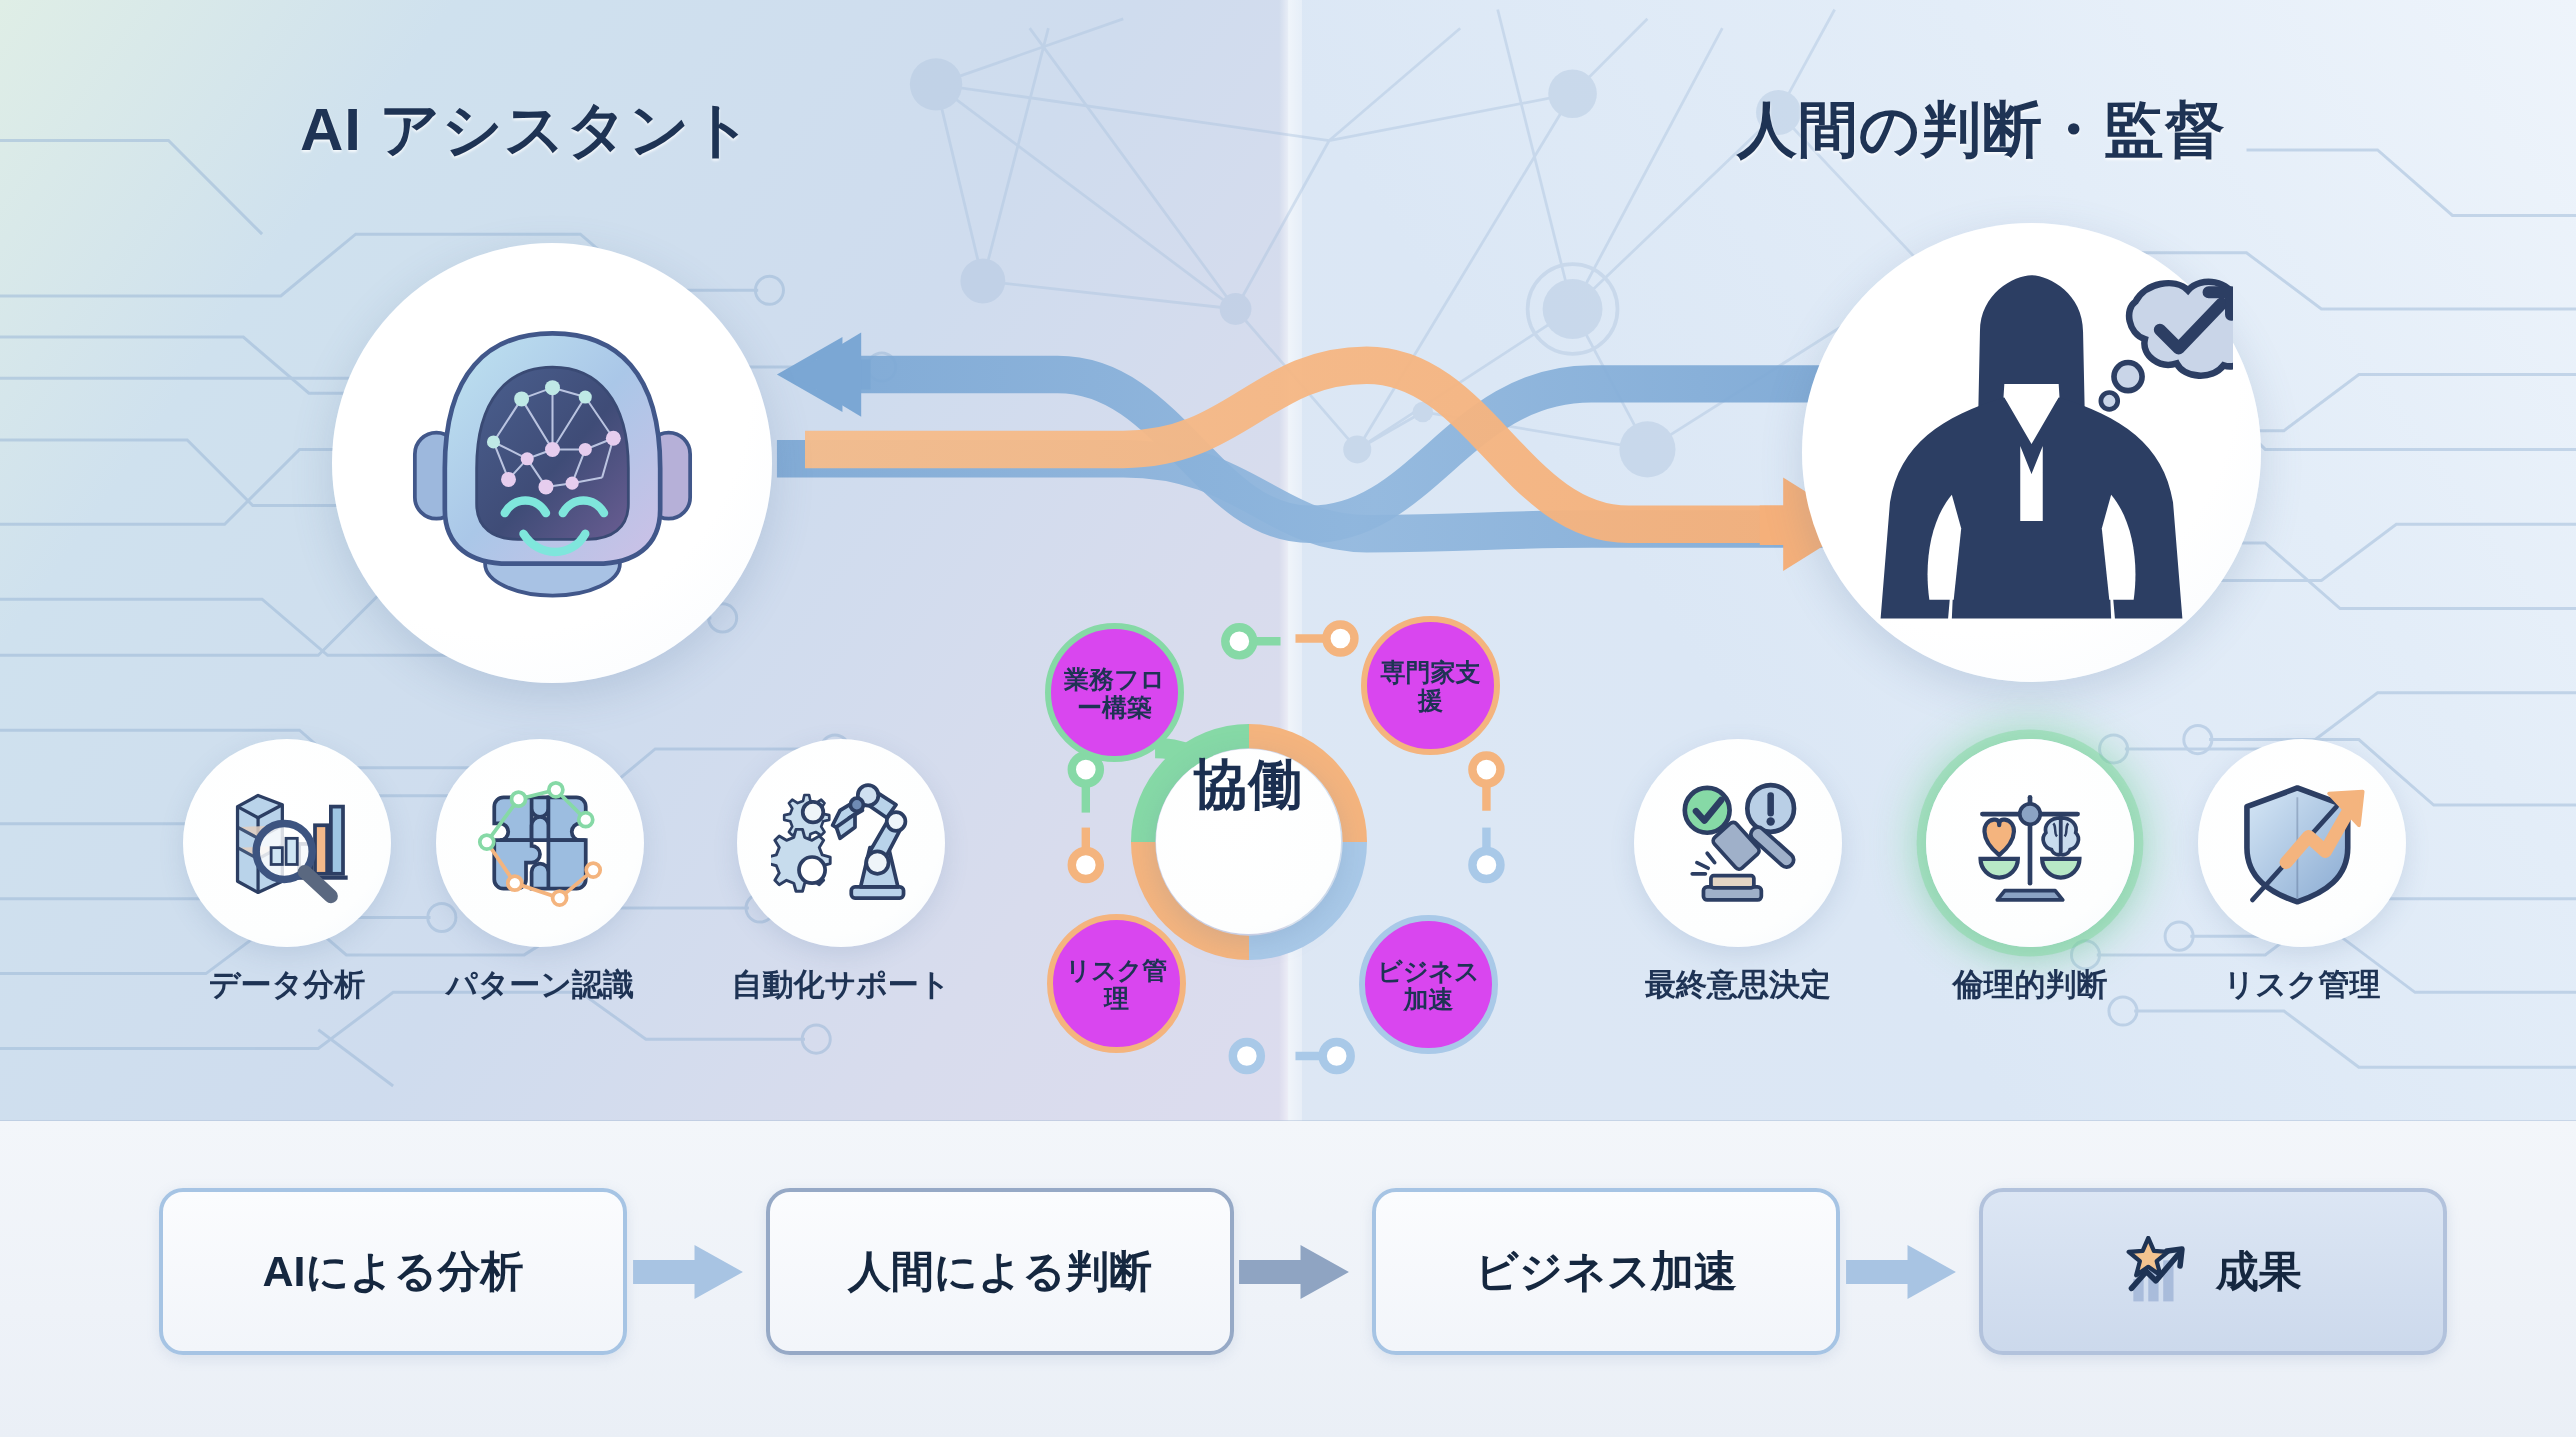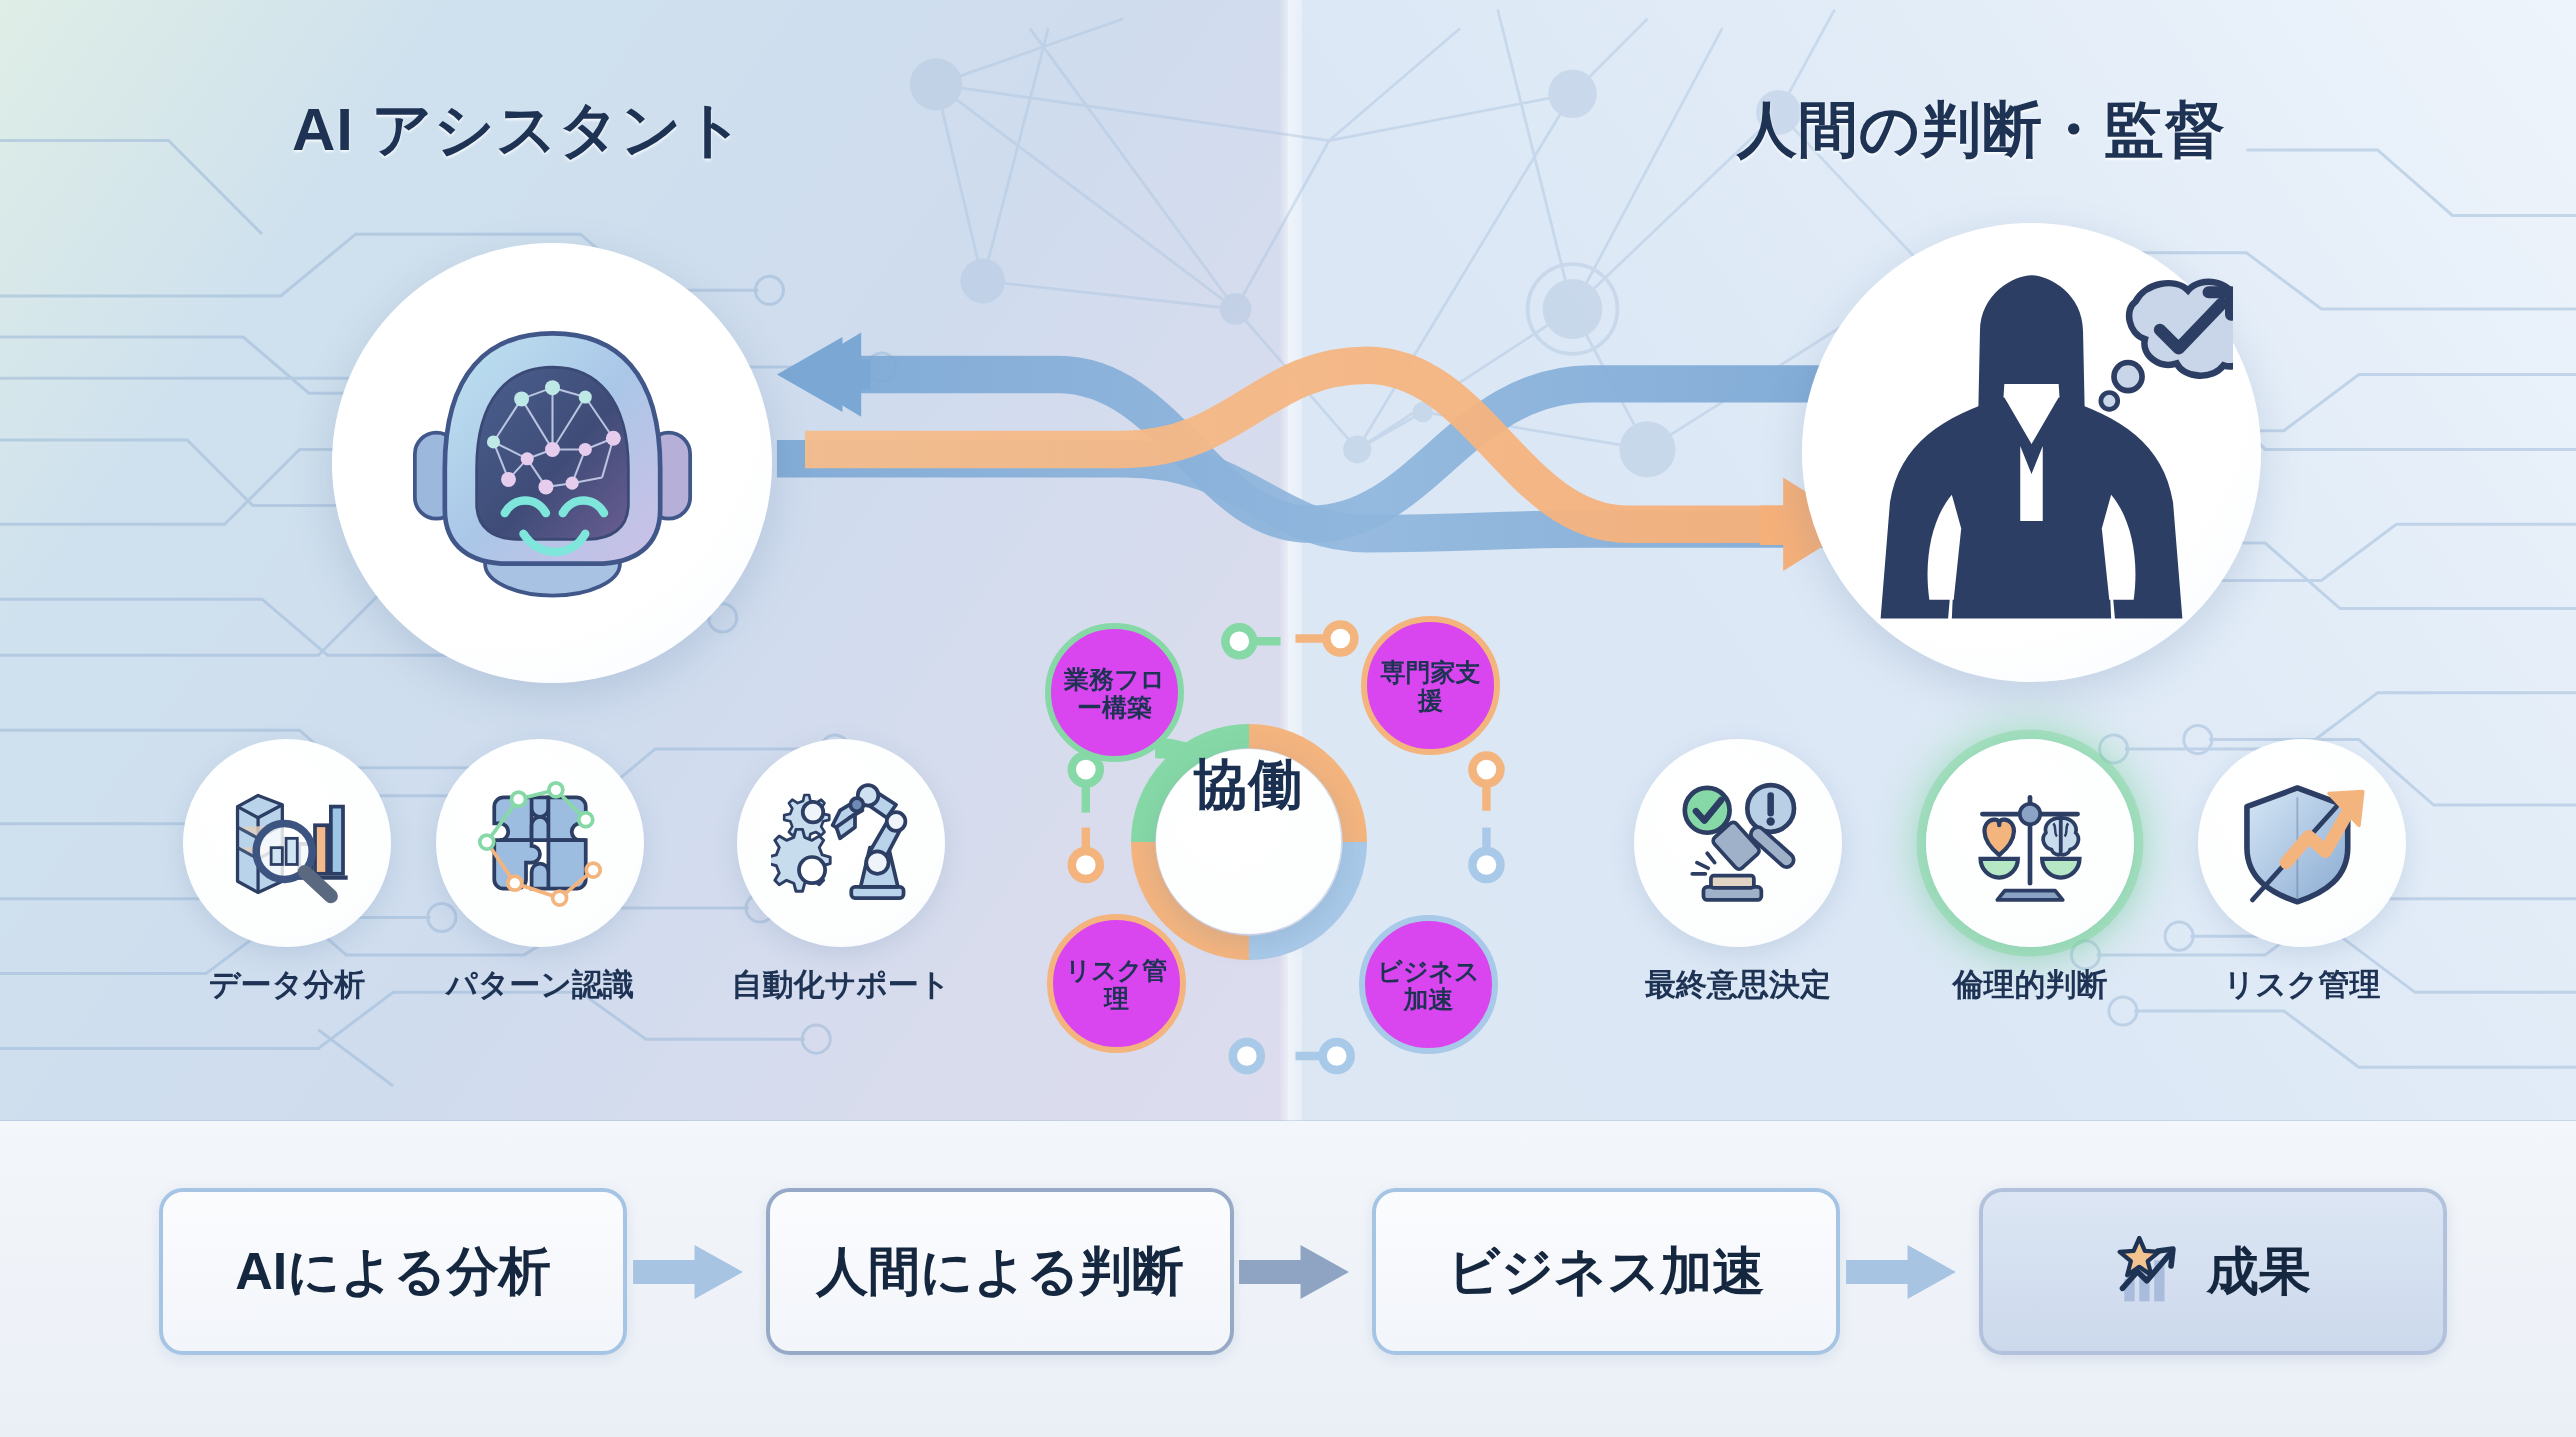--- a/index.html
+++ b/index.html
@@ -33,21 +33,21 @@
   }
   svg.layer { position:absolute; left:0; top:0; width:2576px; height:1438px; overflow:visible; pointer-events:none; }
 
   
   .heading {
     position:absolute; top:90px;
     font-size:60px; font-weight:bold; color:#1e3354;
     letter-spacing:0.9px; white-space:nowrap;
     text-shadow:0 1.9px 2.8px rgba(255,255,255,.85);
   }
-  #heading-ai    { left:292px; }
+  #heading-ai    { left:300px; }
   #heading-human { left:1737px; }
 
   
   .hero {
     position:absolute; border-radius:50%;
     background:radial-gradient(circle at 38% 32%,#ffffff 0%,#ffffff 62%,#f7fafd 100%);
     box-shadow:0 13px 43px rgba(80,110,150,.20);
     display:flex; align-items:center; justify-content:center;
   }
   #hero-ai    { left:332px;  top:243px; width:440px; height:440px; }
@@ -95,21 +95,21 @@
   #sat-2 .sat-disc { border:6.6px solid #f4b47e; }
   #sat-3 { left:1359px; top:915px;text-decoration:underline; }
   #sat-3 .sat-disc { border:6.6px solid #a9c9e8; }
 
   
   #flow { position:absolute; left:0; top:1121px; width:2576px; height:316px; }
   .step {
     position:absolute; top:67px; height:167px;
     border-radius:24px;
     display:flex; align-items:center; justify-content:center; gap:20.6px;
-    font-size:52px; font-weight:bold; color:#15273f;
+    font-size:43px; font-weight:bold; color:#15273f;
     white-space:nowrap;
   }
   .step.outline {
     background:linear-gradient(180deg,#fbfcfe 0%,#f2f5fa 100%);
     box-shadow:0 3.7px 13px rgba(120,145,180,.16);
   }
   .step.filled {
     background:linear-gradient(180deg,#dce6f4 0%,#ccd9ec 100%);
     border:4.7px solid #b2c2dc;
     box-shadow:0 3.7px 13px rgba(120,145,180,.20);

